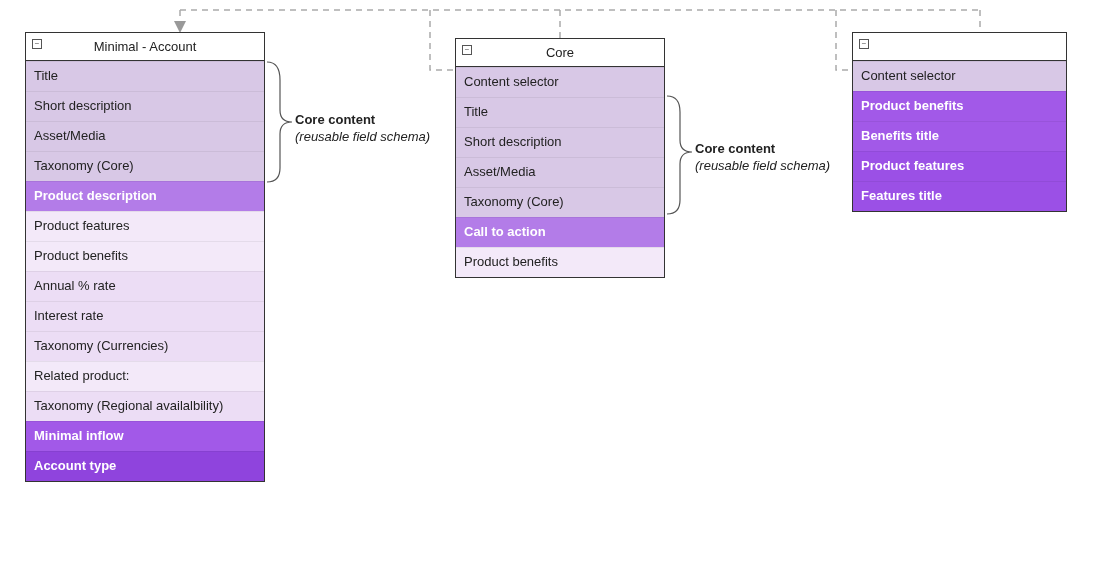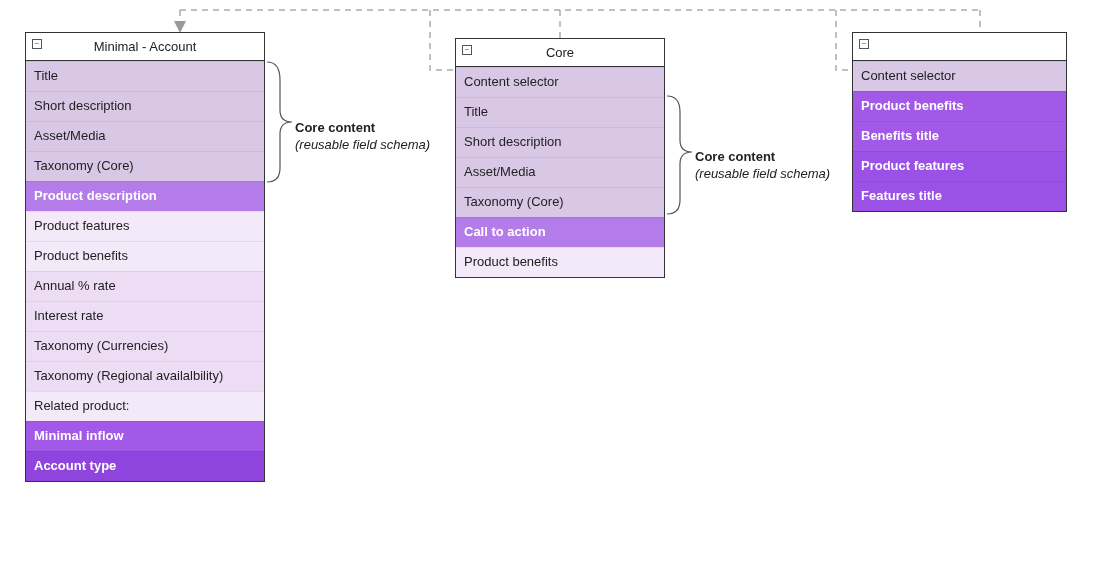--- a/index.html
+++ b/index.html
@@ -63,21 +63,21 @@
   .tier-bright2 { background: #9b50e6; color: #fff; font-weight: 600; }
   .tier-brighter { background: #8f44dd; color: #fff; font-weight: 600; }
 
   .annotation {
     position: absolute;
     font-size: 13px;
     color: #222;
     text-align: left;
     line-height: 1.3;
   }
-  .annotation .bold { font-weight: 700; margin-top: 8px; }
+  .annotation .bold { font-weight: 700; }
   .annotation .italic { font-style: italic; }
 
   svg.overlay {
     position: absolute;
     top: 0; left: 0;
     width: 1094px;
     height: 565px;
     pointer-events: none;
   }
 </style>
@@ -148,25 +148,25 @@
     </div>
     <div class="row tier-light">
       <span>Annual % rate</span>
     </div>
     <div class="row tier-light">
       <span>Interest rate</span>
     </div>
     <div class="row tier-light">
       <span>Taxonomy (Currencies)</span>
     </div>
+    <div class="row tier-vlight">
+      <span>Related product:</span>
+    </div>
     <div class="row tier-light">
       <span>Taxonomy (Regional availalbility)</span>
-    </div>
-    <div class="row tier-vlight">
-      <span>Related product:</span>
     </div>
     <div class="row tier-bright">
       <span>Minimal inflow</span>
     </div>
     <div class="row tier-brighter">
       <span>Account type</span>
     </div>
   </div>
 
 <div class="table" id="tbl-hero" style="left:455px; top:38px; width:210px;">

